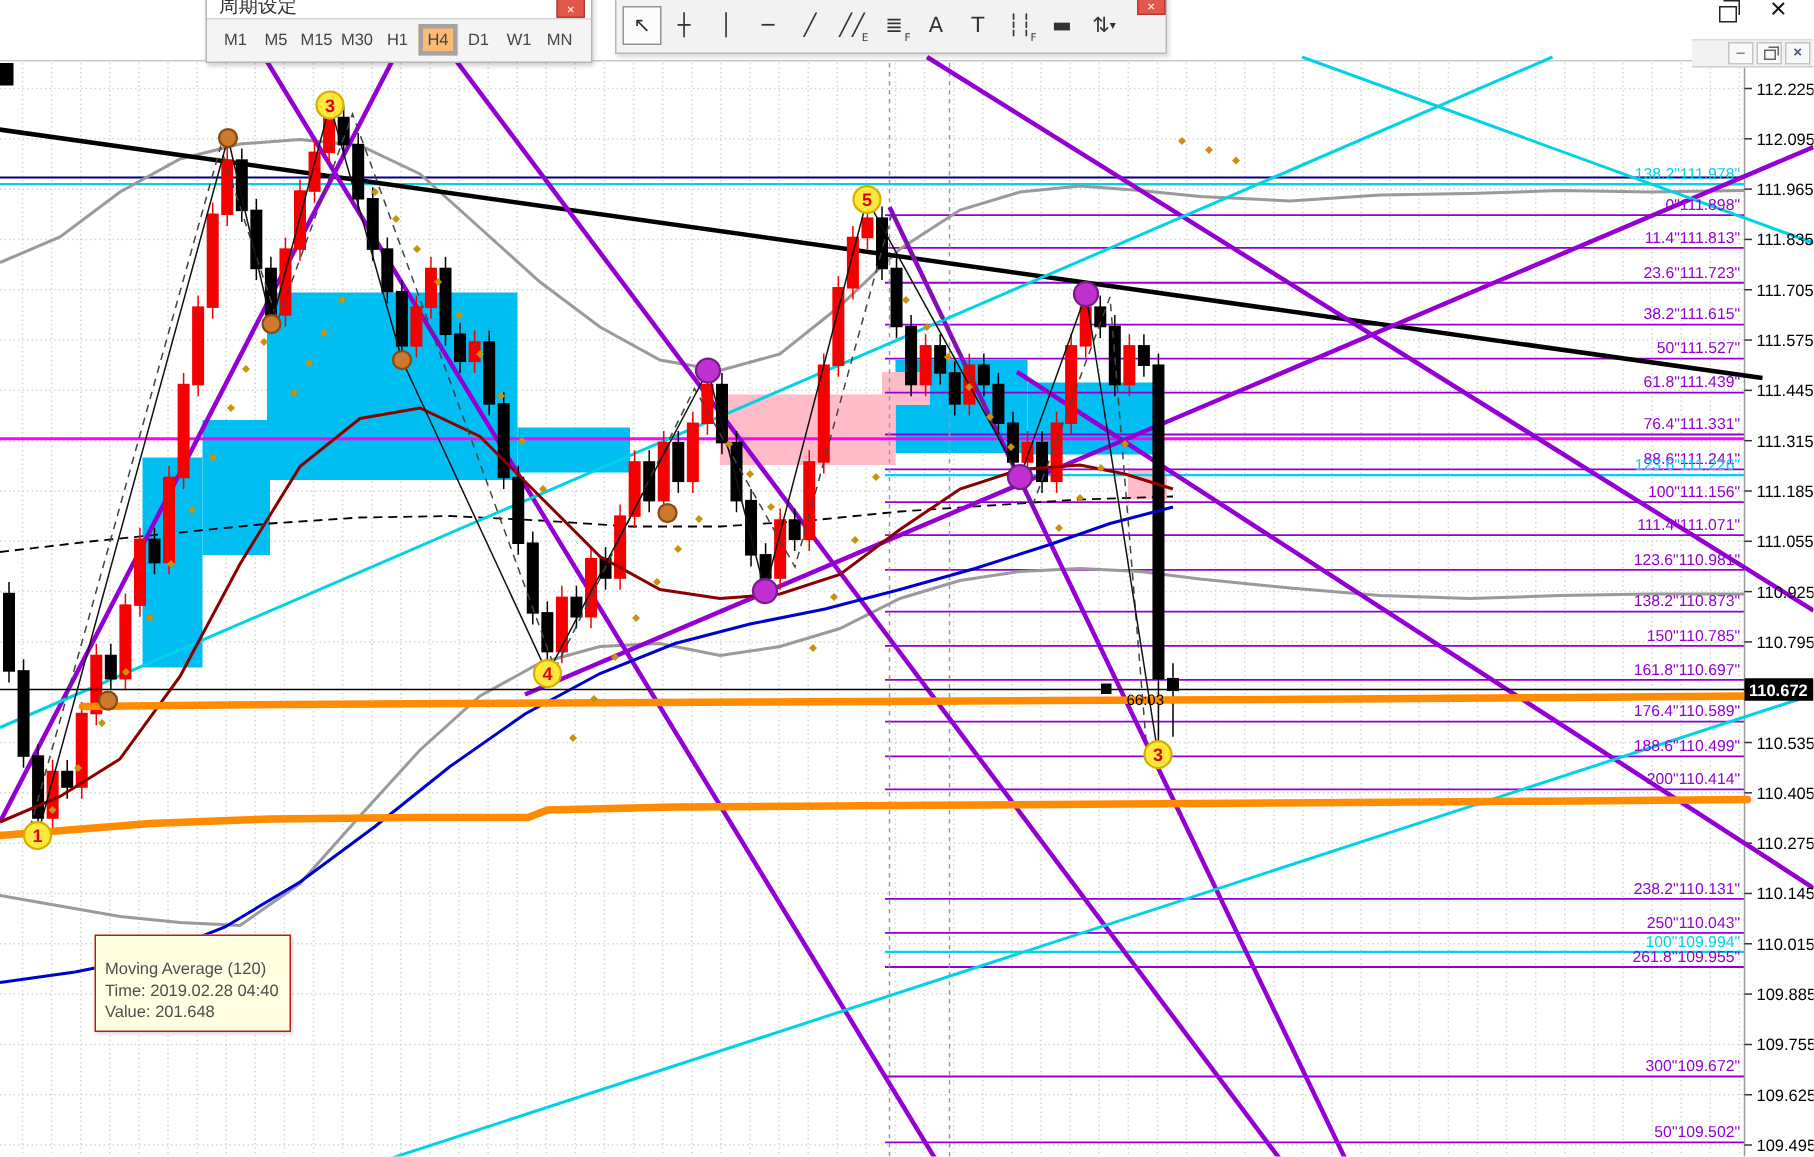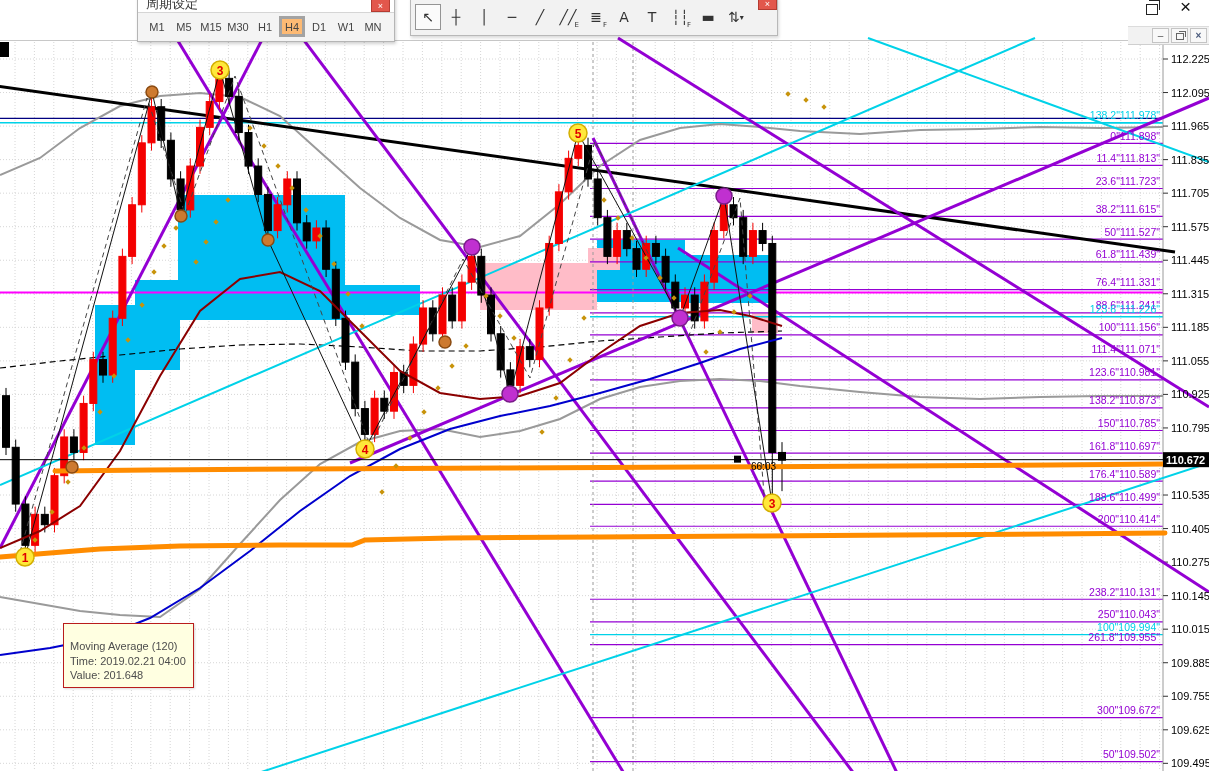--- a/index.html
+++ b/index.html
@@ -568,17 +568,17 @@
   <div class="child-controls">
     <button class="cc-btn">–</button>
     <button class="cc-btn">
         <span class="cc-restore-glyph"></span>
       </button>
     <button class="cc-btn cc-close">×</button>
   </div>
 
   <div class="tooltip">
     <div>Moving Average (120)</div>
-    <div>Time: 2019.02.21 04:00</div>
+    <div>Time: 2019.02.28 04:40</div>
     <div>Value: 201.648</div>
   </div>
 
 </div>
 
 </body></html>

